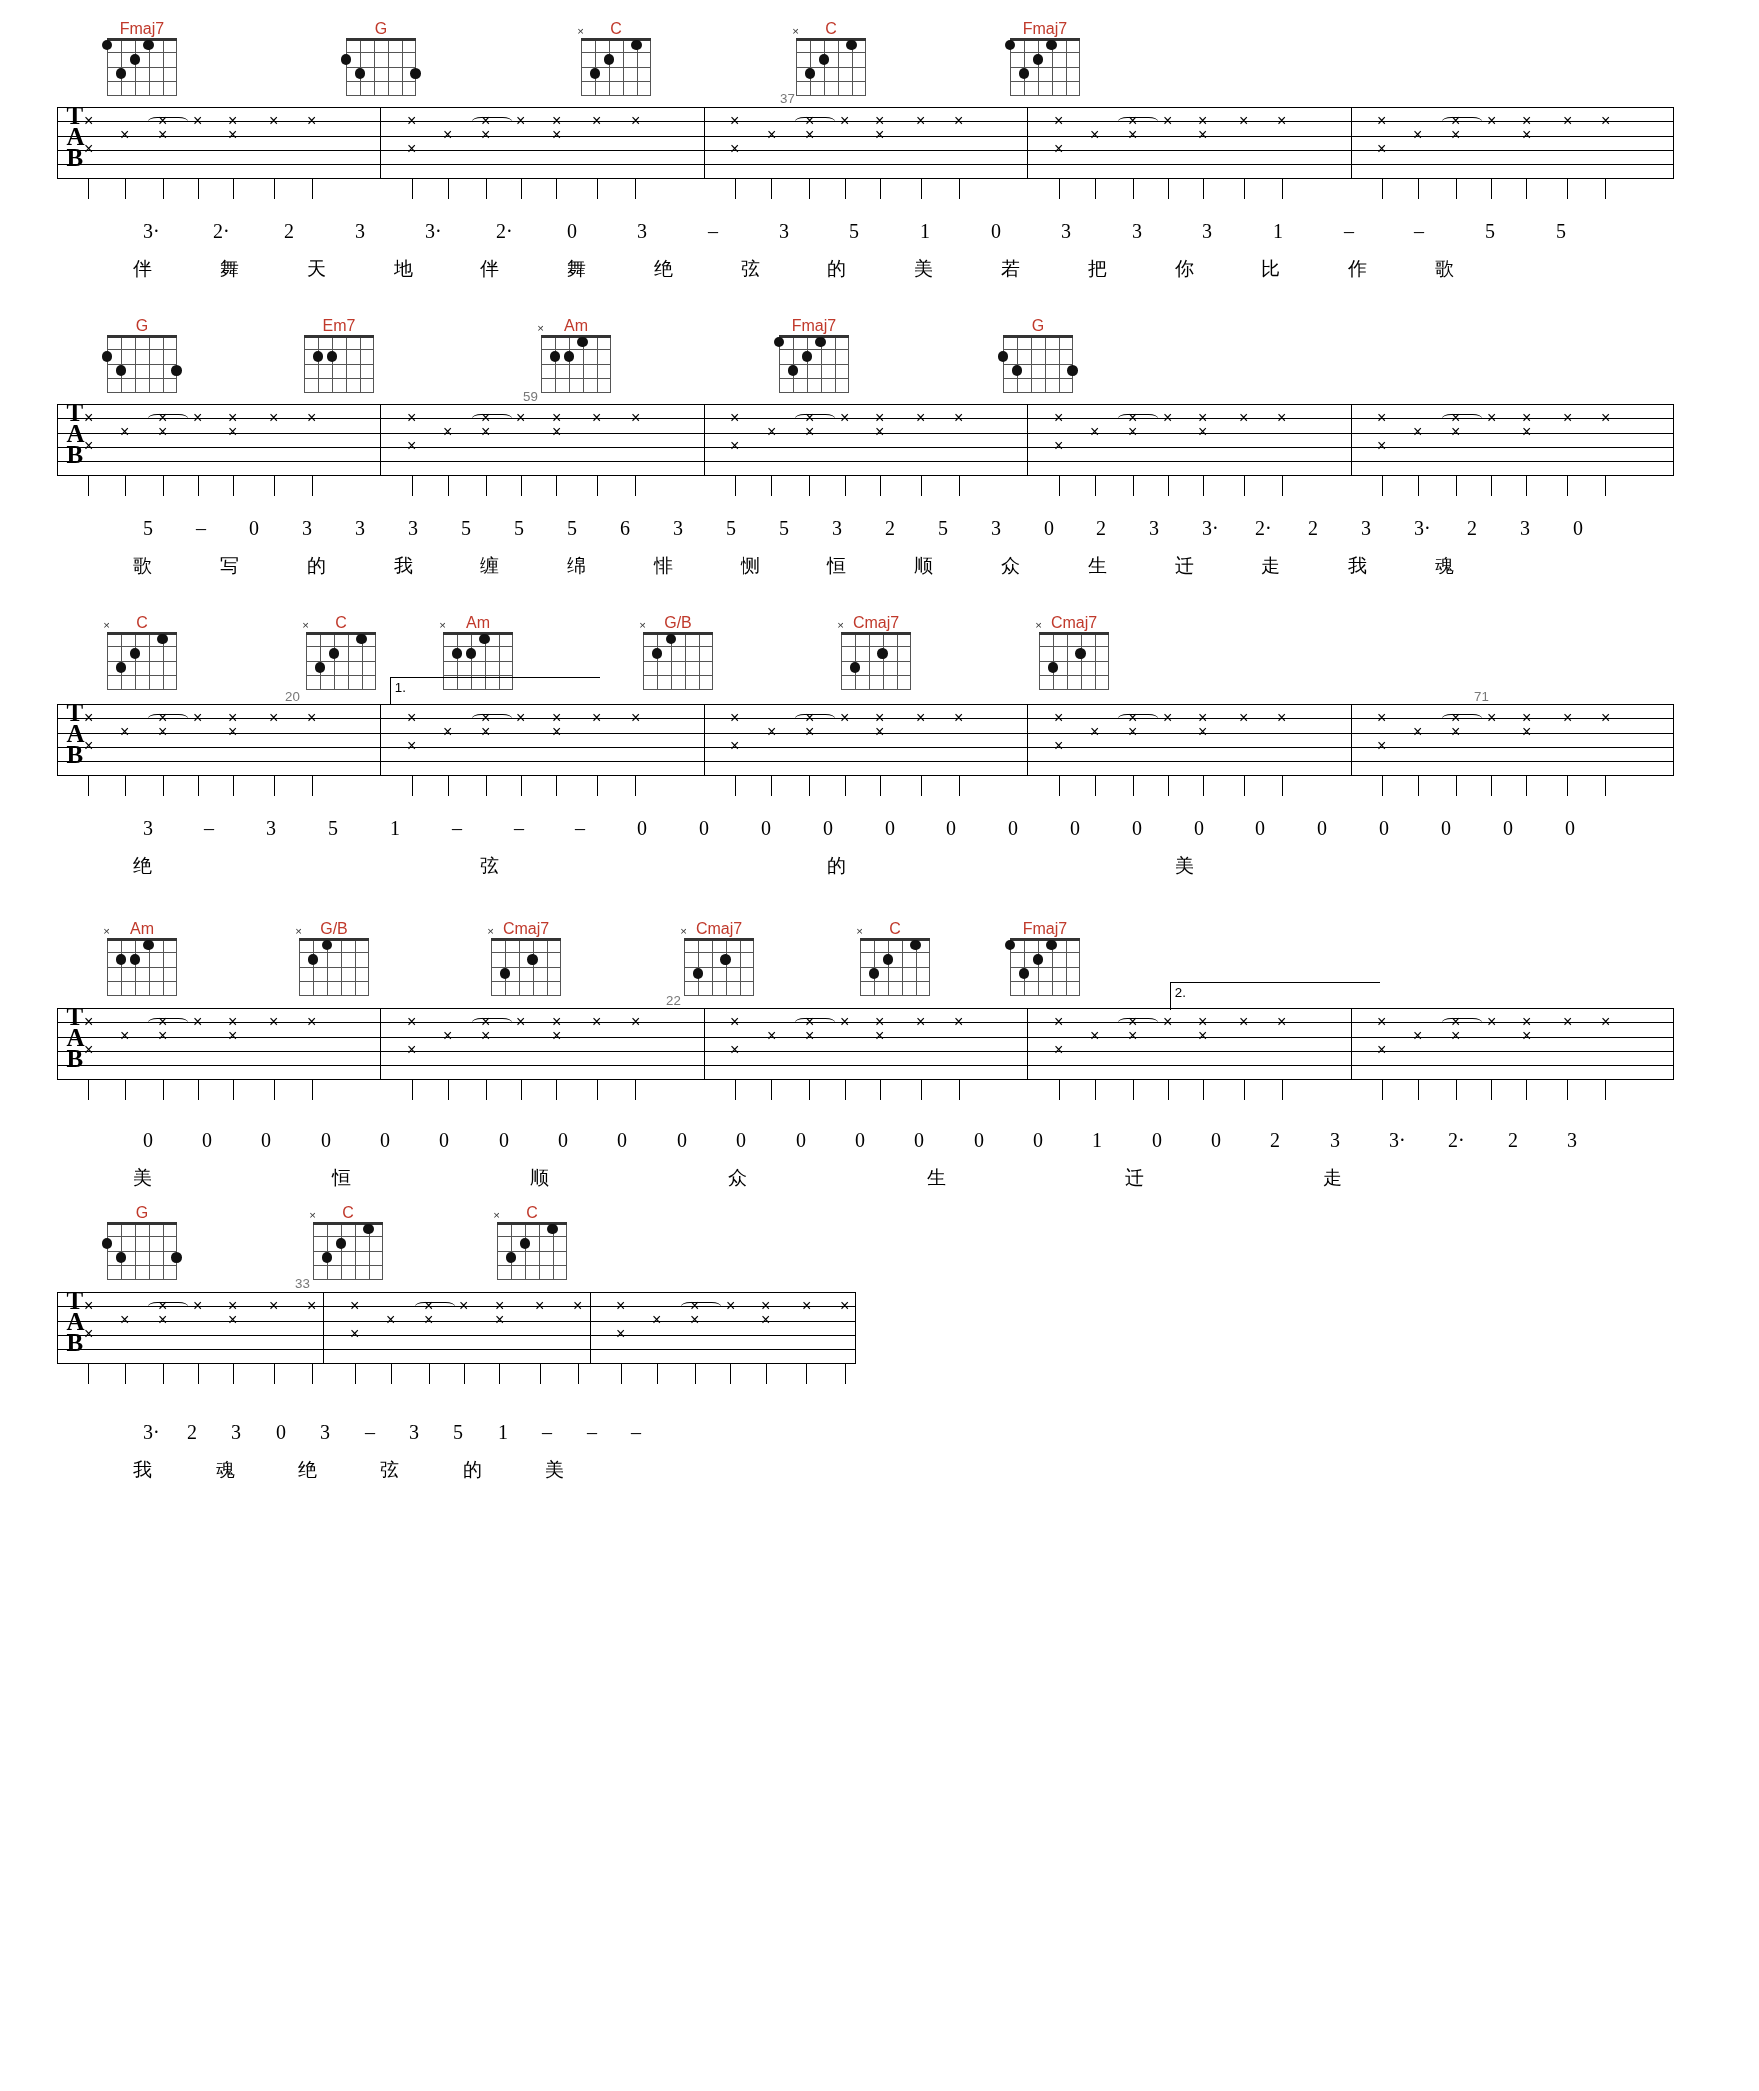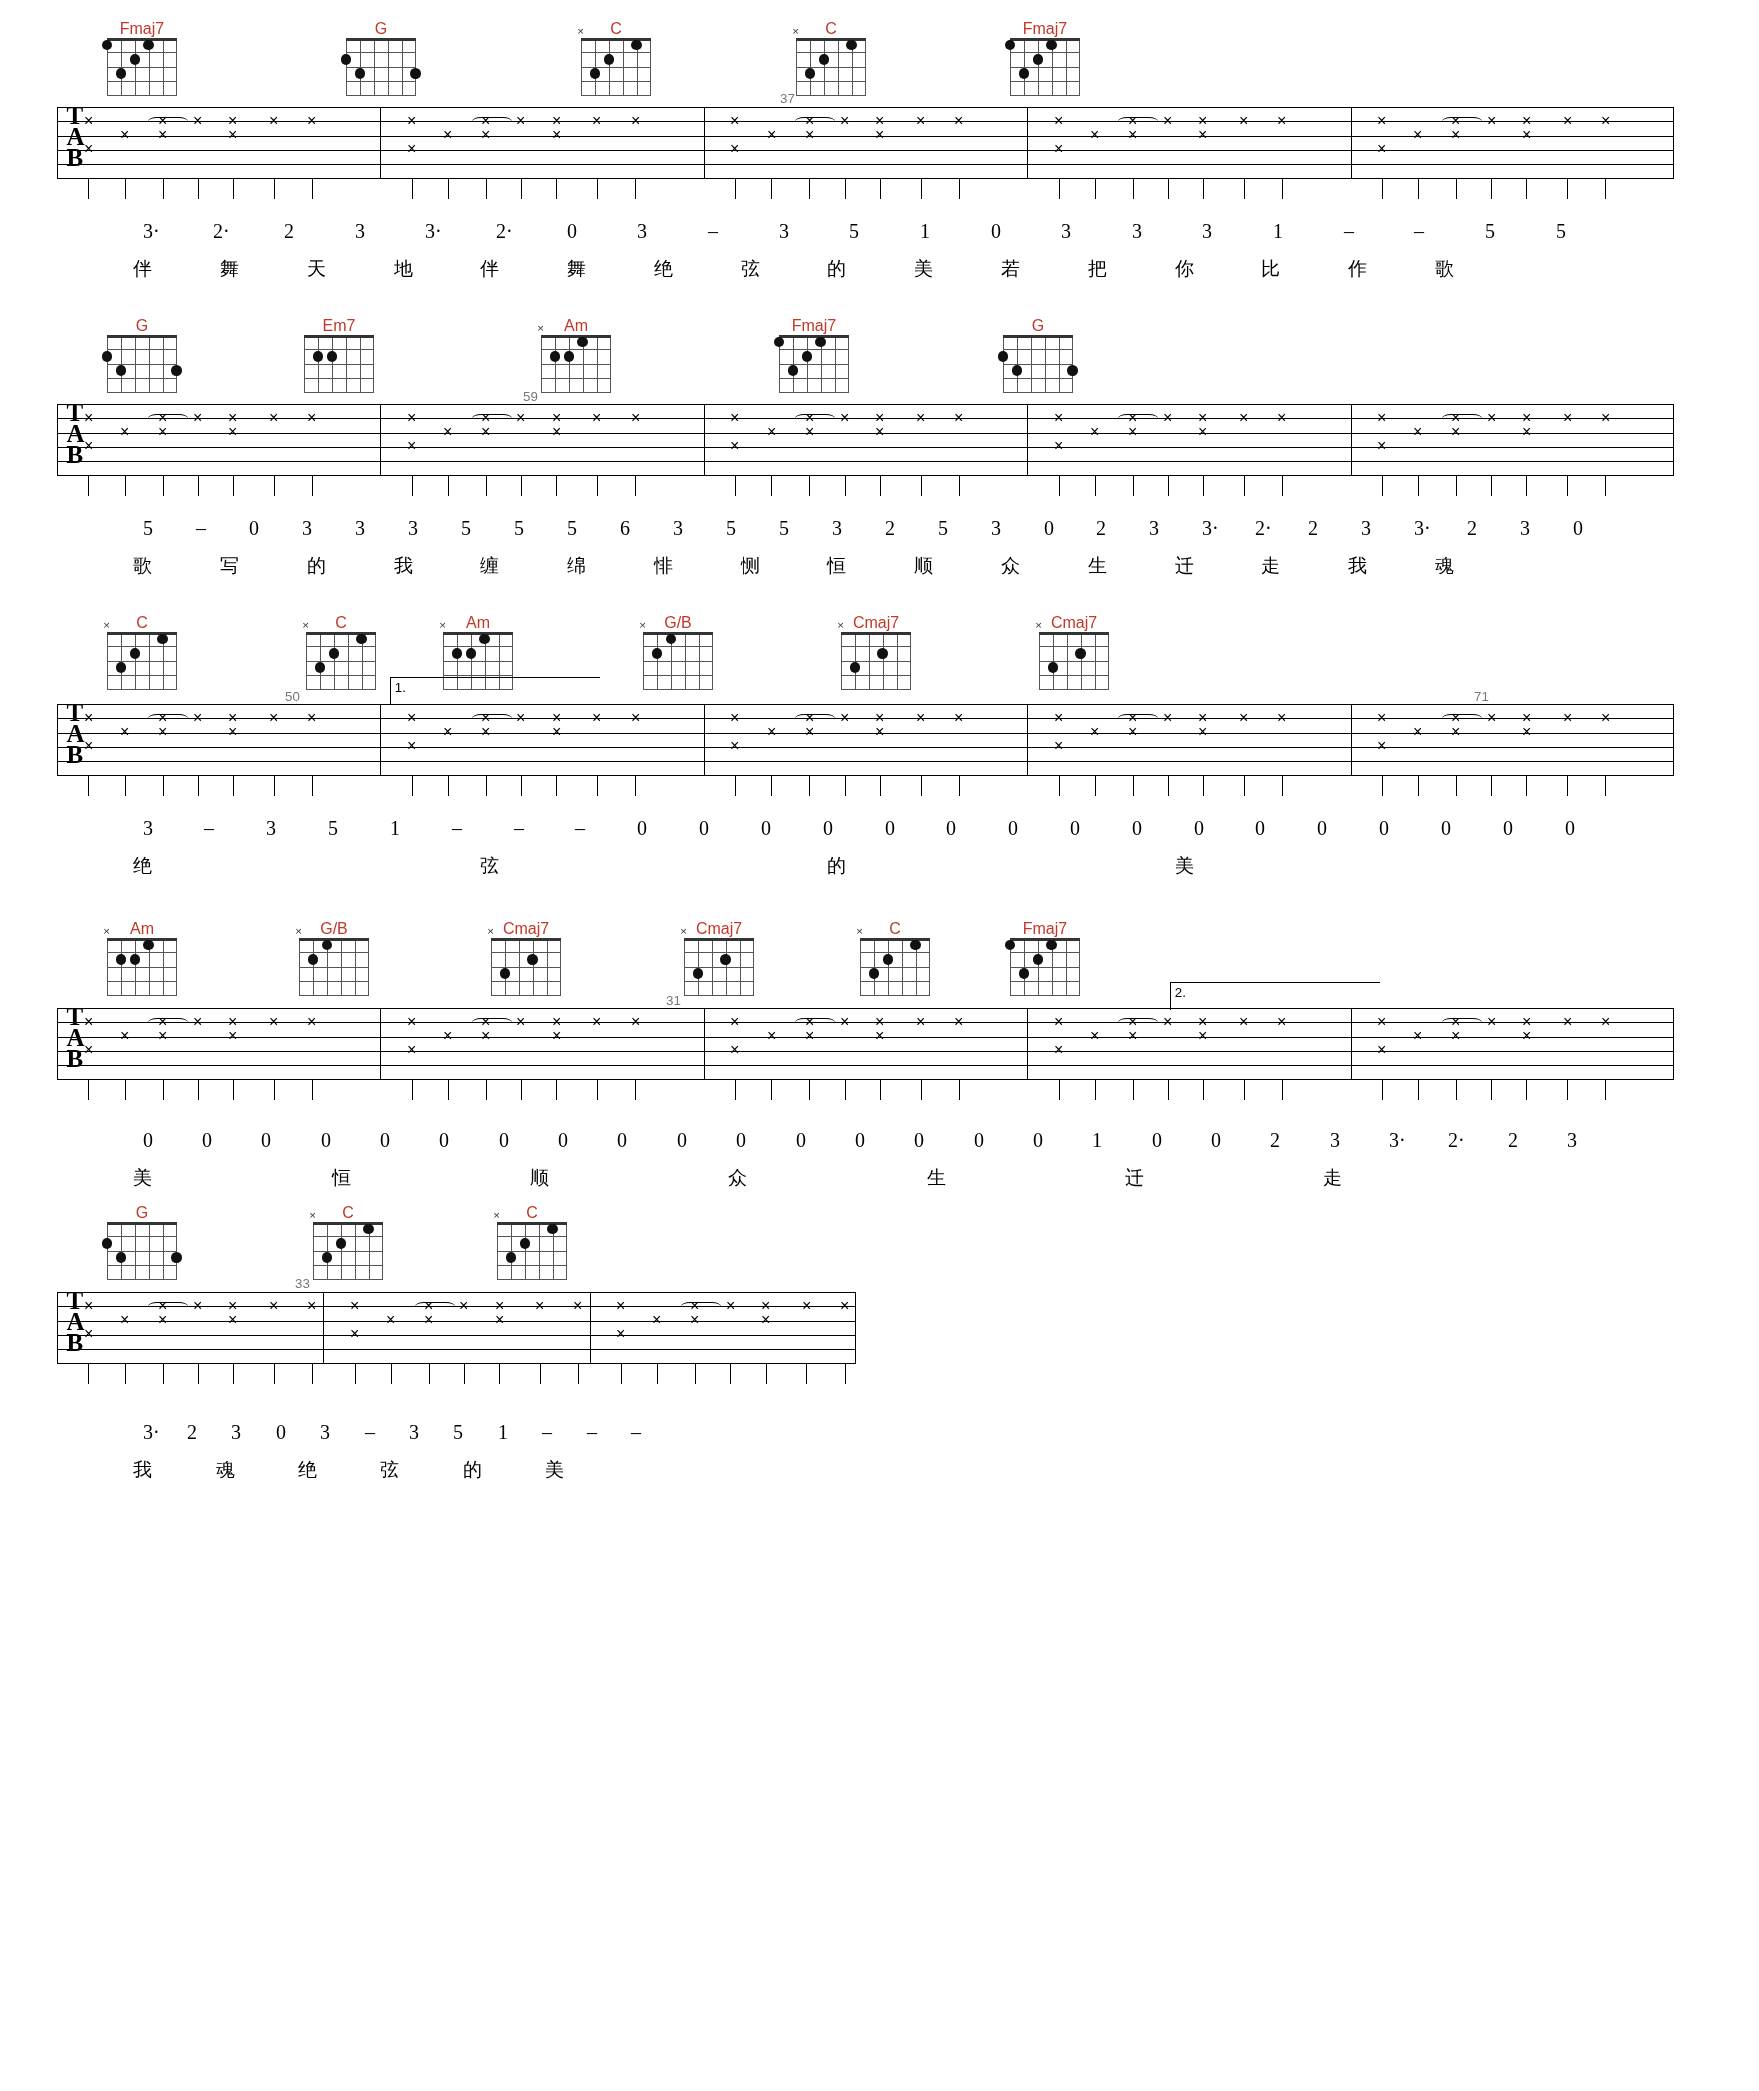--- a/index.html
+++ b/index.html
@@ -746,21 +746,21 @@
       <div class="stem" style="left: 1434px; top: 71px; height: 21px;"></div>
       <div class="x" style="left: 1465px; top: 5.7px;">×</div>
       <div class="x" style="left: 1465px; top: 20px;">×</div>
       <div class="stem" style="left: 1469px; top: 71px; height: 21px;"></div>
       <div class="x" style="left: 1506px; top: 5.7px;">×</div>
       <div class="stem" style="left: 1510px; top: 71px; height: 21px;"></div>
       <div class="x" style="left: 1544px; top: 5.7px;">×</div>
       <div class="stem" style="left: 1548px; top: 71px; height: 21px;"></div>
       <div class="slur" style="left: 1385px; width: 40px; top: 9.5px;"></div>
     </div>
-    <div class="measnum" style="left: 285px; top: 689px;">50</div>
+    <div class="measnum" style="left: 285px; top: 689px;">20</div>
     <div class="measnum" style="left: 1474px; top: 689px;">71</div>
     <div class="volta" style="left: 390px; top: 677px; width: 209px; height: 27px;">
       <span>1.</span>
     </div>
     <div class="lyricrow" style="top: 818px; left: 0px; height: 86px;">
       <div class="tnum" style="left: 143px; top: 0px;">3</div>
       <div class="tnum" style="left: 204px; top: 0px;">–</div>
       <div class="tnum" style="left: 266px; top: 0px;">3</div>
       <div class="tnum" style="left: 328px; top: 0px;">5</div>
       <div class="tnum" style="left: 390px; top: 0px;">1</div>
@@ -1003,21 +1003,21 @@
       <div class="stem" style="left: 1434px; top: 71px; height: 21px;"></div>
       <div class="x" style="left: 1465px; top: 5.7px;">×</div>
       <div class="x" style="left: 1465px; top: 20px;">×</div>
       <div class="stem" style="left: 1469px; top: 71px; height: 21px;"></div>
       <div class="x" style="left: 1506px; top: 5.7px;">×</div>
       <div class="stem" style="left: 1510px; top: 71px; height: 21px;"></div>
       <div class="x" style="left: 1544px; top: 5.7px;">×</div>
       <div class="stem" style="left: 1548px; top: 71px; height: 21px;"></div>
       <div class="slur" style="left: 1385px; width: 40px; top: 9.5px;"></div>
     </div>
-    <div class="measnum" style="left: 666px; top: 993px;">31</div>
+    <div class="measnum" style="left: 666px; top: 993px;">22</div>
     <div class="volta" style="left: 1170px; top: 982px; width: 209px; height: 27px;">
       <span>2.</span>
     </div>
     <div class="lyricrow" style="top: 1130px; left: 0px; height: 86px;">
       <div class="tnum" style="left: 143px; top: 0px;">0</div>
       <div class="tnum" style="left: 202px; top: 0px;">0</div>
       <div class="tnum" style="left: 261px; top: 0px;">0</div>
       <div class="tnum" style="left: 321px; top: 0px;">0</div>
       <div class="tnum" style="left: 380px; top: 0px;">0</div>
       <div class="tnum" style="left: 439px; top: 0px;">0</div>

